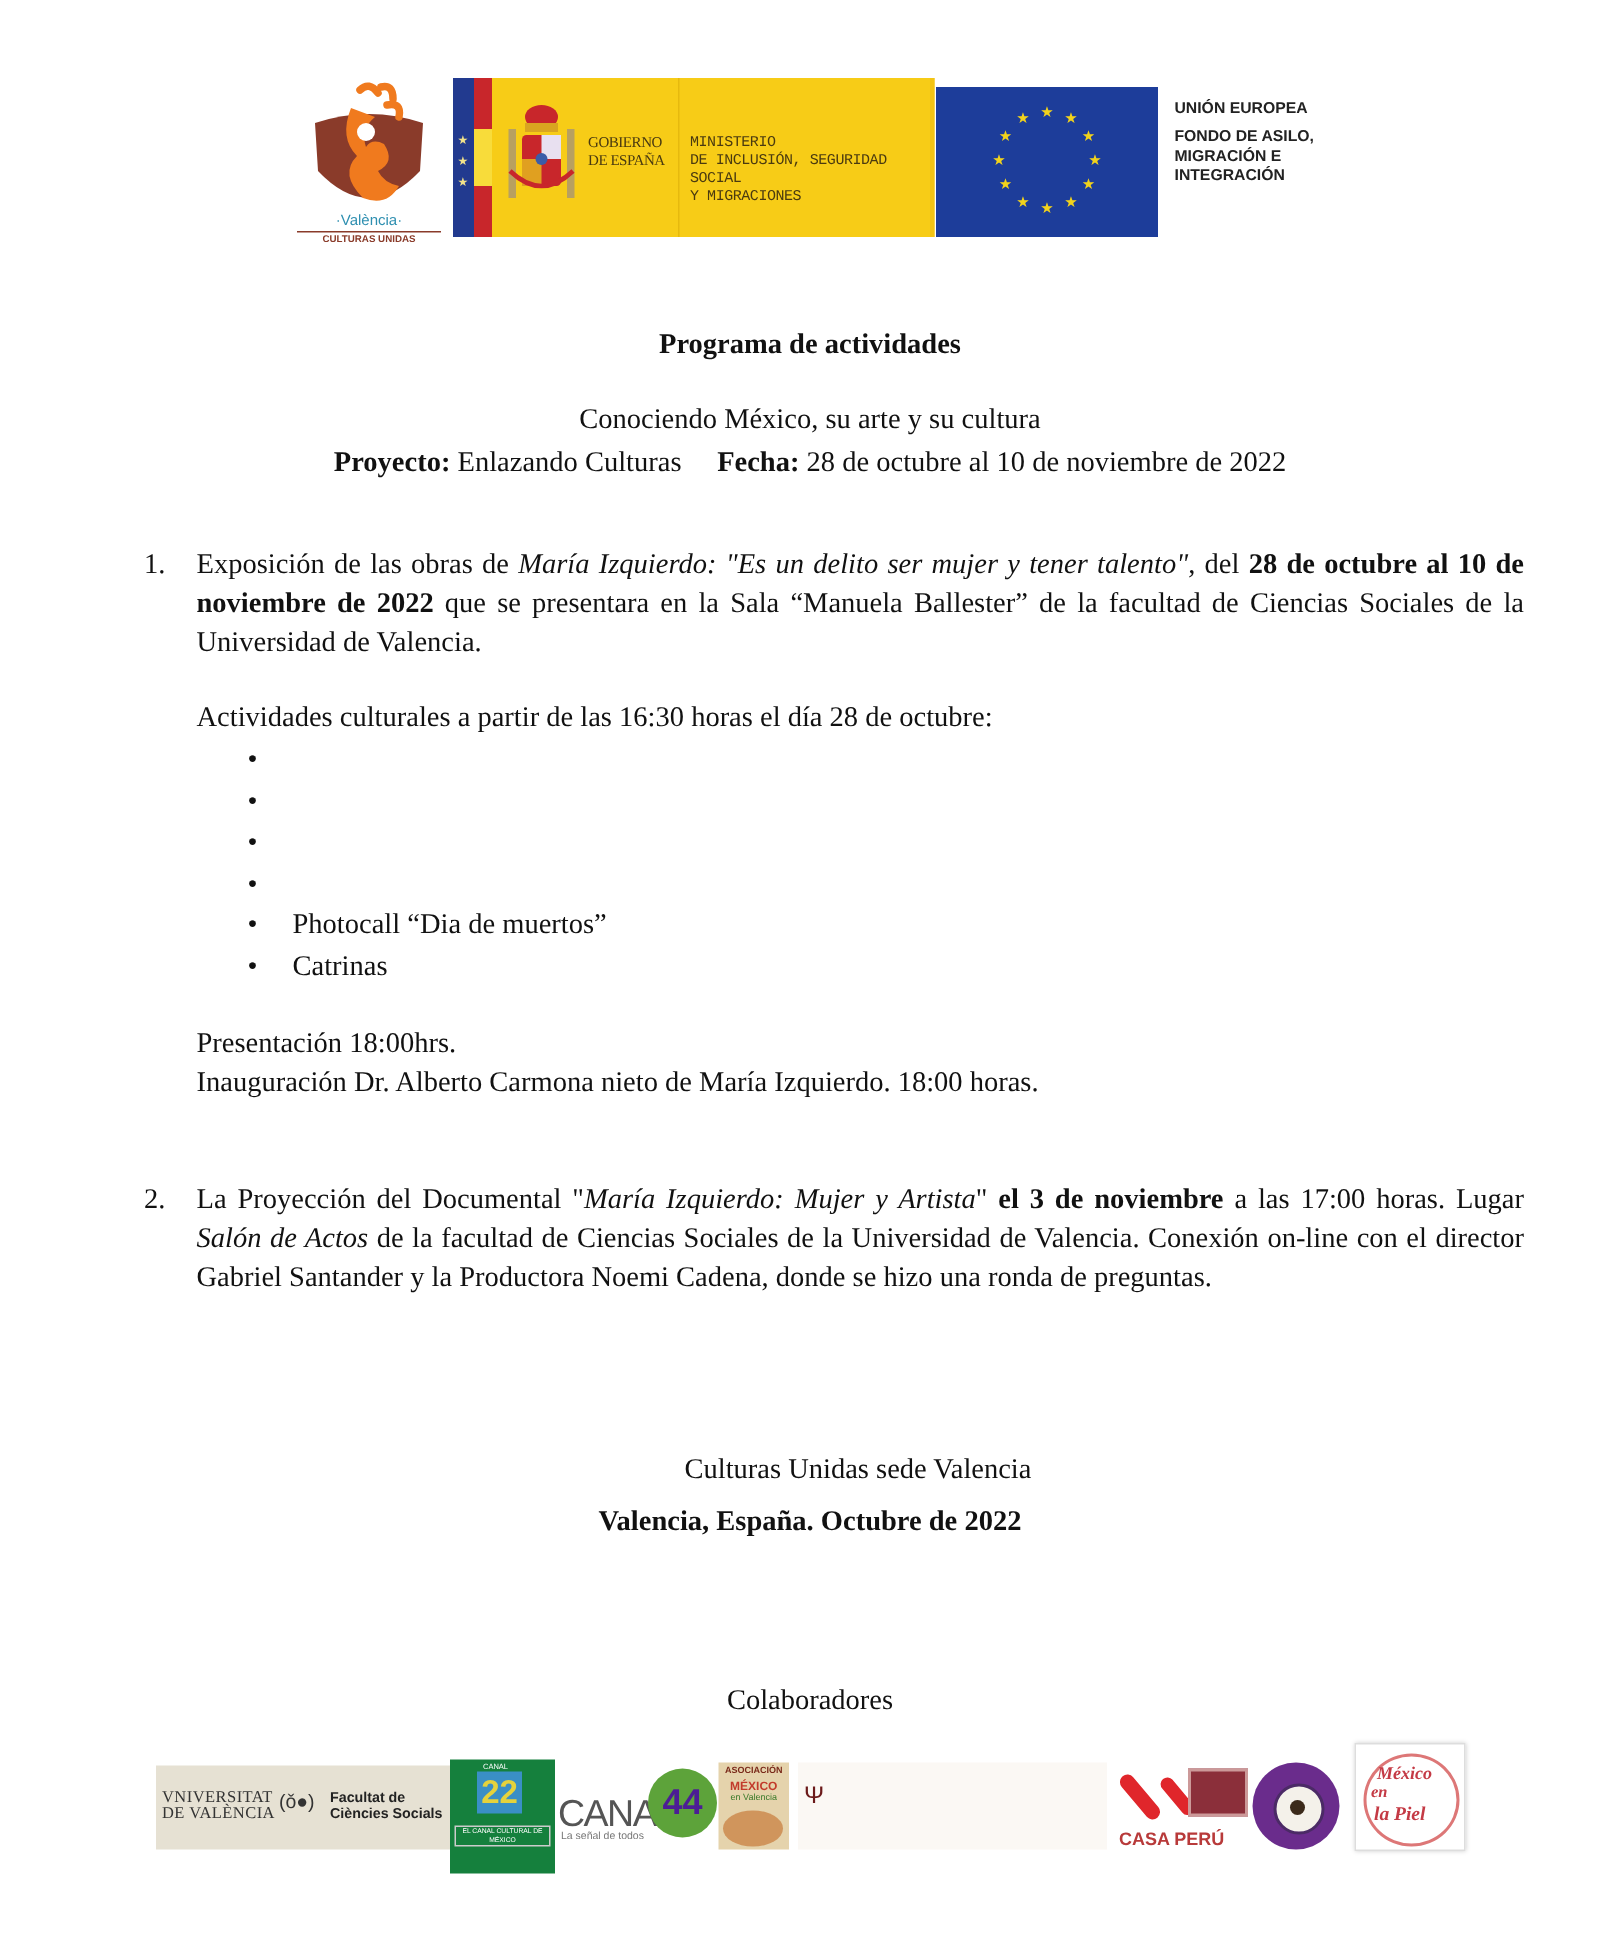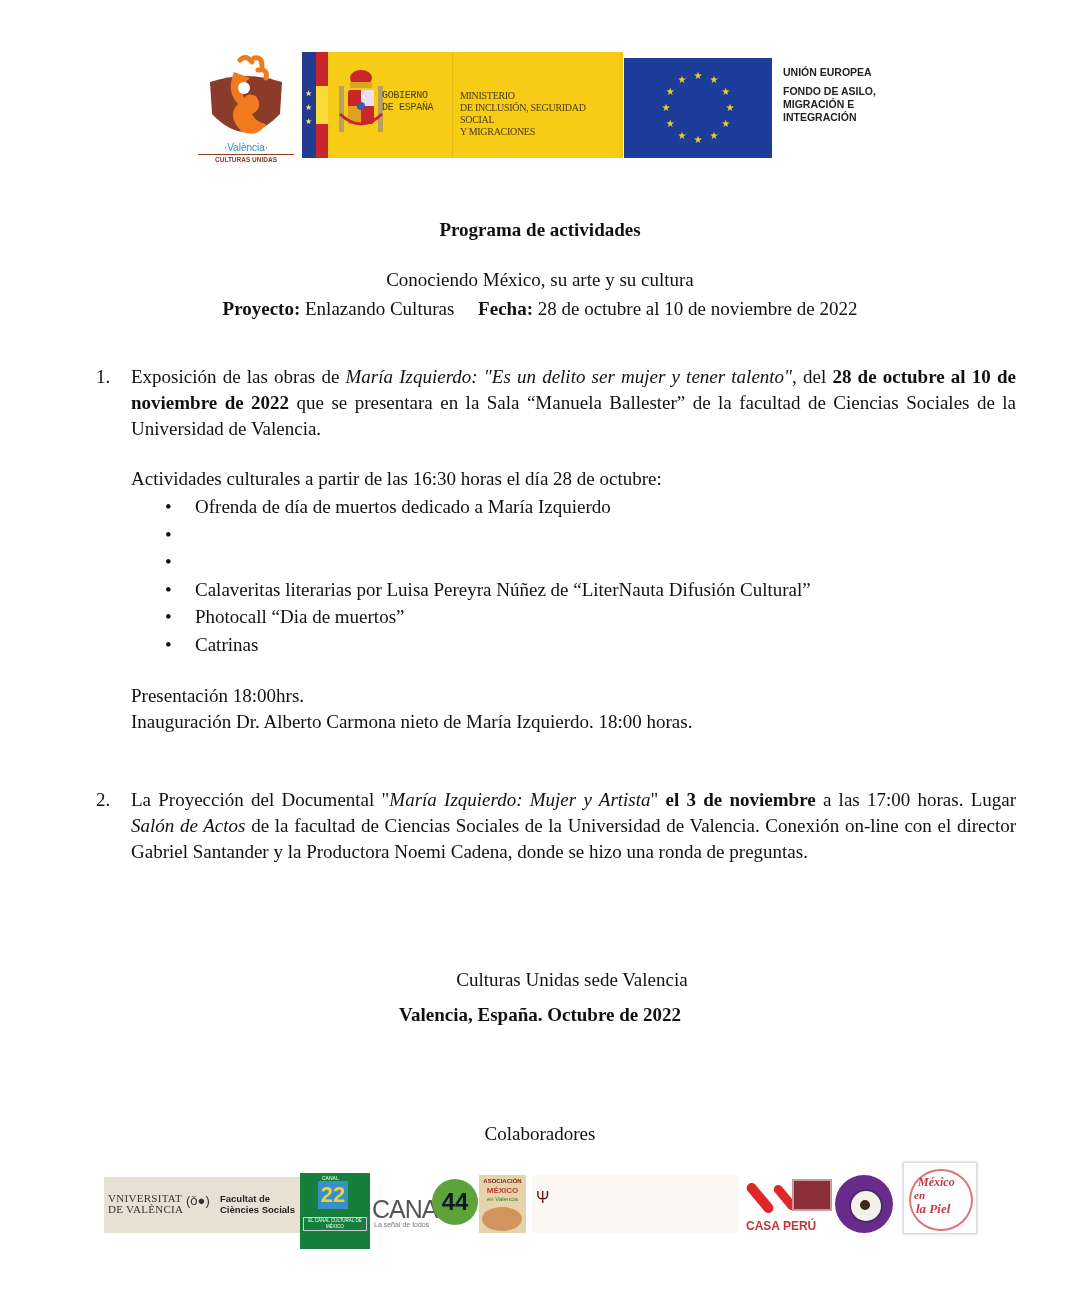--- a/index.html
+++ b/index.html
@@ -7,23 +7,23 @@
   .abs { position: absolute; }
 
   
   #logo-cu { left: 196px; top: 52px; width: 100px; height: 112px; }
   #gov-banner { left: 302px; top: 52px; width: 318px; height: 106px; background: #f7cc17; border-right: 3px solid #f3c414; }
   #gov-banner .stripe-blue { position: absolute; left: 0; top: 0; width: 14px; height: 106px; background: #223a8f; }
   #gov-banner .stripe-red { position: absolute; left: 14px; top: 0; width: 12px; height: 106px; background: #c8262b; }
   #gov-banner .stripe-yel { position: absolute; left: 14px; top: 34px; width: 12px; height: 38px; background: #f8dc3a; }
   #gov-banner .star { position: absolute; left: 3px; color: #f2e28a; font-size: 8px; line-height: 8px; }
   #gov-banner .crest { position: absolute; left: 34px; top: 12px; width: 50px; height: 82px; }
-  #gov-banner .gov-text { position: absolute; left: 80px; top: 38px; font-family: Liberation Mono, monospace; font-size: 10px; line-height: 12px; color: #4a3a10; letter-spacing: -0.3px; }
+  #gov-banner .gov-text { position: absolute; left: 90px; top: 38px; font-family: Liberation Serif, serif; font-size: 10px; line-height: 12px; color: #4a3a10; letter-spacing: -0.3px; }
   #gov-banner .divider { position: absolute; left: 150px; top: 0; width: 1px; height: 106px; background: #e6b90e; }
-  #gov-banner .min-text { position: absolute; left: 158px; top: 38px; font-family: Liberation Serif, serif; font-size: 10px; line-height: 12px; color: #4a3a10; letter-spacing: -0.3px; }
+  #gov-banner .min-text { position: absolute; left: 158px; top: 38px; font-family: Liberation Mono, monospace; font-size: 10px; line-height: 12px; color: #4a3a10; letter-spacing: -0.3px; }
 
   #eu-flag { left: 624px; top: 58px; width: 148px; height: 100px; background: #1d3d9a; }
   #eu-flag .eu-star { position: absolute; color: #f2d31c; font-size: 10px; line-height: 10px; width: 10px; text-align: center; }
   #eu-text { left: 783px; top: 66px; font-family: "Liberation Sans", sans-serif; font-size: 10.5px; font-weight: bold; color: #222; line-height: 13px; }
   #eu-text .l1 { margin-bottom: 6px; }
 
   
   .center { left: 0; width: 1080px; text-align: center; }
   #title { top: 219px; font-size: 19px; font-weight: bold; }
   #subtitle { top: 259px; font-size: 19px; font-weight: normal; margin-top: 10px; }
@@ -52,21 +52,21 @@
   #c-uv .uv { position: absolute; left: 4px; top: 16px; font-family: "Liberation Serif", serif; font-size: 11px; line-height: 11px; color: #333; letter-spacing: 0.3px; }
   #c-uv .fcs { position: absolute; left: 116px; top: 16px; font-size: 9.5px; font-weight: bold; line-height: 11px; color: #222; }
   #c-uv .fcs-icon { position: absolute; left: 82px; top: 16px; font-size: 13px; color: #333; }
   #c-22 { left: 300px; width: 70px; background: #15803d; top: 1173px; height: 76px; }
   #c-22 .ch { position: absolute; left: 22px; top: 2px; font-size: 5px; color: #fff; }
   #c-22 .n { position: absolute; left: 18px; top: 8px; width: 30px; height: 28px; background: #3a8fc6; color: #e5d23c; font-weight: bold; font-size: 22px; text-align: center; line-height: 28px; }
   #c-22 .t { position: absolute; left: 3px; top: 44px; width: 62px; font-size: 4.5px; color: #fff; text-align: center; border: 1px solid #ccc; line-height: 6px; }
   #c-44 { left: 370px; width: 108px; }
   #c-44 .canal { position: absolute; left: 2px; top: 20px; font-size: 25px; color: #555; letter-spacing: -1px; font-weight: 300; }
   #c-44 .slog { position: absolute; left: 4px; top: 46px; font-size: 7px; color: #777; }
-  #c-44 .circle { position: absolute; left: 62px; top: 4px; width: 46px; height: 46px; border-radius: 50%; background: #5da33a; color: #0f172a; font-weight: bold; font-size: 24px; text-align: center; line-height: 46px; }
+  #c-44 .circle { position: absolute; left: 62px; top: 4px; width: 46px; height: 46px; border-radius: 50%; background: #5da33a; color: #4c1d95; font-weight: bold; font-size: 24px; text-align: center; line-height: 46px; }
   #c-amv { left: 479px; width: 47px; background: #e5d3ac; }
   #c-amv .a1 { position: absolute; left: 0; width: 47px; top: 3px; font-size: 6px; font-weight: bold; color: #7a2a1a; text-align: center; }
   #c-amv .a2 { position: absolute; left: 0; width: 47px; top: 11px; font-size: 8px; font-weight: bold; color: #c23a2a; text-align: center; }
   #c-amv .a3 { position: absolute; left: 0; width: 47px; top: 21px; font-size: 6px; color: #3a7a2a; text-align: center; }
   #c-amv .art { position: absolute; left: 3px; top: 32px; width: 40px; height: 24px; border-radius: 50%; background: #c77a3a; opacity: 0.7; }
   #c-ln { left: 532px; width: 206px; background: #fbf8f4; }
   #c-ln .ico { position: absolute; left: 4px; top: 14px; font-size: 16px; color: #6b1a1a; }
   #c-ln .txt { position: absolute; left: 30px; top: 22px; font-size: 16px; color: #222; letter-spacing: -0.3px; }
   #c-cp { left: 738px; width: 94px; }
   #c-cp .stroke1 { position: absolute; left: 4px; top: 8px; width: 36px; height: 10px; background: #e0262b; transform: rotate(50deg); border-radius: 5px; top: 18px; }
@@ -160,24 +160,24 @@
 </div>
 
 <div id="item1" class="abs body-text">
   <span class="num">1.</span>
   <div class="para"><span>Exposición de las obras de </span><i>María Izquierdo: "Es un delito ser mujer y tener talento"</i><span>, del </span><b>28 de octubre al 10 de noviembre de 2022</b><span> que se presentara en la Sala “Manuela Ballester” de la facultad de Ciencias Sociales de la Universidad de Valencia.</span></div>
 </div>
 
 <div id="acts-intro" class="abs body-text">Actividades culturales a partir de las 16:30 horas el día 28 de octubre:</div>
 
 <ul id="bullets" class="abs body-text">
-  <li><span class="dot">•</span><span>Ofrenda de día de muertos dedicado a María Izquierdo</span></li>
-  <li><span class="dot">•</span></li>
-  <li><span class="dot">•</span></li>
-  <li><span class="dot">•</span><span>Calaveritas literarias por Luisa Pereyra Núñez de “LiterNauta Difusión Cultural”</span></li>
+  <li><span class="dot">•</span></li>
+  <li><span class="dot">•</span></li>
+  <li><span class="dot">•</span></li>
+  <li><span class="dot">•</span></li>
   <li><span class="dot">•</span><span>Photocall “Dia de muertos”</span></li>
   <li><span class="dot">•</span><span>Catrinas</span></li>
 </ul>
 
 <div id="pres" class="abs body-text">Presentación 18:00hrs.</div>
 <div id="inaug" class="abs body-text">Inauguración Dr. Alberto Carmona nieto de María Izquierdo. 18:00 horas.</div>
 
 <div id="item2" class="abs body-text">
   <span class="num">2.</span>
   <div class="para"><span>La Proyección del Documental "</span><i>María Izquierdo: Mujer y Artista</i><span>" </span><b>el 3 de noviembre</b><span> a las 17:00 horas. Lugar </span><i>Salón de Actos</i><span> de la facultad de Ciencias Sociales de la Universidad de Valencia. Conexión on-line con el director Gabriel Santander y la Productora Noemi Cadena, donde se hizo una ronda de preguntas.</span></div>

